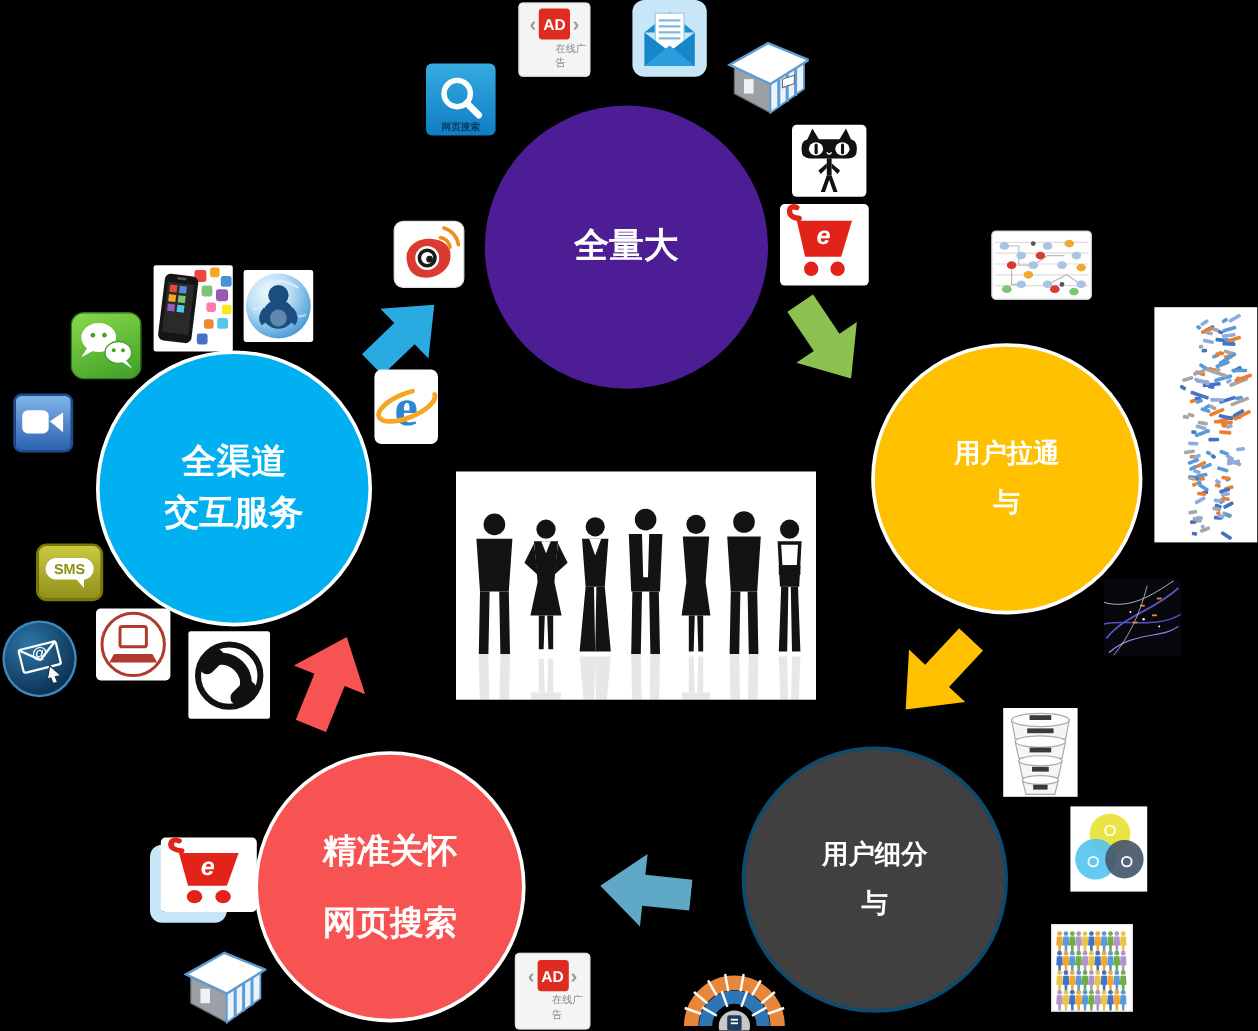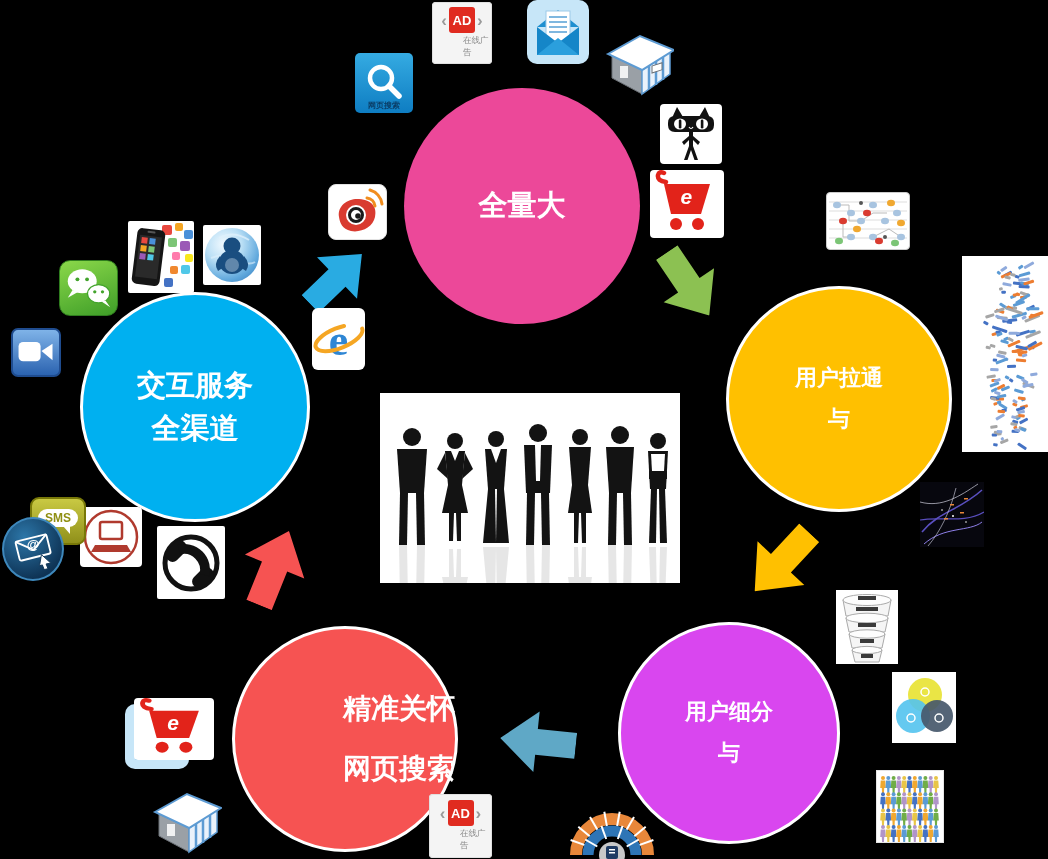--- a/index.html
+++ b/index.html
@@ -2,23 +2,23 @@
 <html><head>
 <meta charset="utf-8">
 <style>
   html,body{margin:0;padding:0;background:#000;}
   .canvas{position:relative;width:1048px;height:859px;background:#000;overflow:hidden;
           font-family:"Liberation Sans","DejaVu Sans",sans-serif;}
   .abs{position:absolute;}
   
   .circle{border-radius:50%;color:#fff;font-weight:bold;display:flex;flex-direction:column;
           align-items:center;justify-content:center;text-align:center;box-sizing:border-box;}
-  .c-green {background:#ec4899;text-align:right;}
+  .c-green {background:#4c1d95;text-align:right;}
   .c-orange{background:#FFC000;border:3px solid #fff;}
-  .c-teal  {background:#d946ef;border:3px solid #ffffff;}
+  .c-teal  {background:#404040;border:3px solid #0c4a6e;}
   .c-red   {background:#F65352;border:3px solid #fff;}
   .c-blue  {background:#00B0F0;border:3px solid #fff;}
   .circle span{display:block;}
   .t2{font-size:29px;line-height:1.5;}
   .t3{font-size:22px;line-height:1.85;}
   .tgap{font-size:28px;line-height:2.15;}
   
   .arrow svg{display:block;width:100%;height:100%;}
   
   .whitebox{background:#fff;border-radius:4px;}
@@ -141,28 +141,28 @@
   <div class="abs circle c-orange t3" style="left:726px;top:286px;width:226px;height:226px;">
     <span>用户拉通</span>
     <span>与</span>
   </div>
 
   <div class="abs circle c-teal t3" style="left:618px;top:622px;width:222px;height:222px;">
     <span>用户细分</span>
     <span>与</span>
   </div>
 
-  <div class="abs circle c-red tgap" style="left:232px;top:626px;width:226px;height:226px;align-items:flex-end;">
+  <div class="abs circle c-red tgap" style="left:212px;top:626px;width:226px;height:226px;">
     <span>精准关怀</span>
     <span>网页搜索</span>
   </div>
 
   <div class="abs circle c-blue t2" style="left:80px;top:292px;width:230px;height:230px;">
+    <span>全渠道</span>
     <span>交互服务</span>
-    <span>全渠道</span>
   </div>
 
   <div class="abs arrow" style="left:300px;top:243px;width:72px;height:72px;transform:rotate(-44deg);">
     <svg viewBox="0 0 100 100">
         <polygon points="0,33 52,33 52,10 100,50 52,90 52,67 0,67" fill="#29ABE2"></polygon>
       </svg>
   </div>
   <div class="abs arrow" style="left:650px;top:246px;width:76px;height:76px;transform:rotate(56deg);">
     <svg viewBox="0 0 100 100">
         <polygon points="0,33 52,33 52,10 100,50 52,90 52,67 0,67" fill="#8CC152"></polygon>
@@ -740,21 +740,21 @@
   </div>
 
   <div class="abs whitebox" style="left:80px;top:507px;width:62px;height:60px;">
     <svg class="icon-svg" viewBox="0 0 62 60">
       <circle cx="31" cy="30" r="26" fill="#fff" stroke="#B03A2E" stroke-width="2.5"></circle>
       <rect x="20" y="15" width="22" height="17" rx="2" fill="#fff" stroke="#B03A2E" stroke-width="2.5"></rect>
       <path d="M15,38 L47,38 L51,45 L11,45 Z" fill="#B03A2E"></path>
     </svg>
   </div>
 
-  <div class="abs smsbox" style="left:30px;top:453px;width:56px;height:48px;margin-top:44px;">
+  <div class="abs smsbox" style="left:30px;top:453px;width:56px;height:48px;">
     <div class="sms-bubble">SMS</div>
     <div class="sms-tail"></div>
   </div>
 
   <div class="abs darkmail" style="left:2px;top:387px;width:62px;height:64px;">
     <svg class="icon-svg" viewBox="0 0 62 64">
       <g transform="rotate(-14 31 30)" fill="none" stroke="#fff" stroke-width="2">
         <rect x="14" y="20" width="34" height="21" rx="2"></rect>
         <path d="M14,20 L31,33 L48,20"></path>
       </g>

